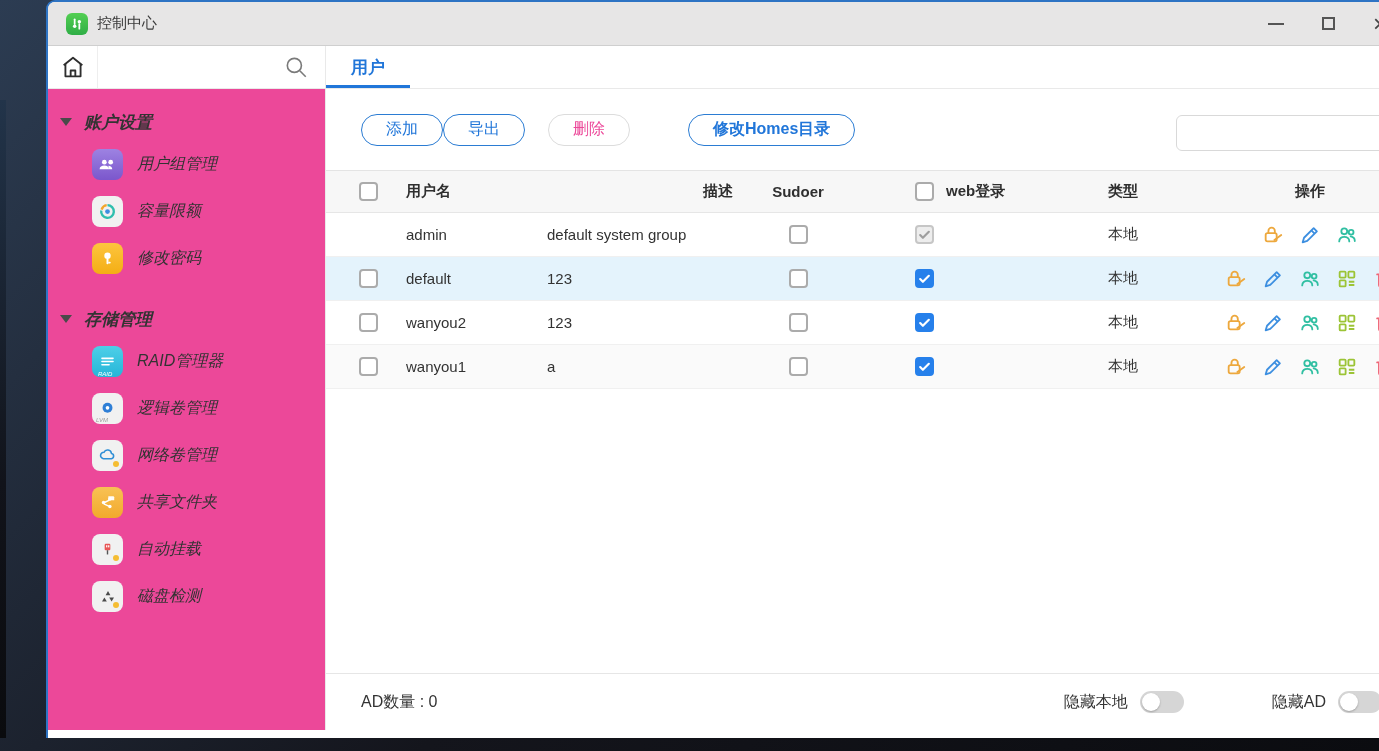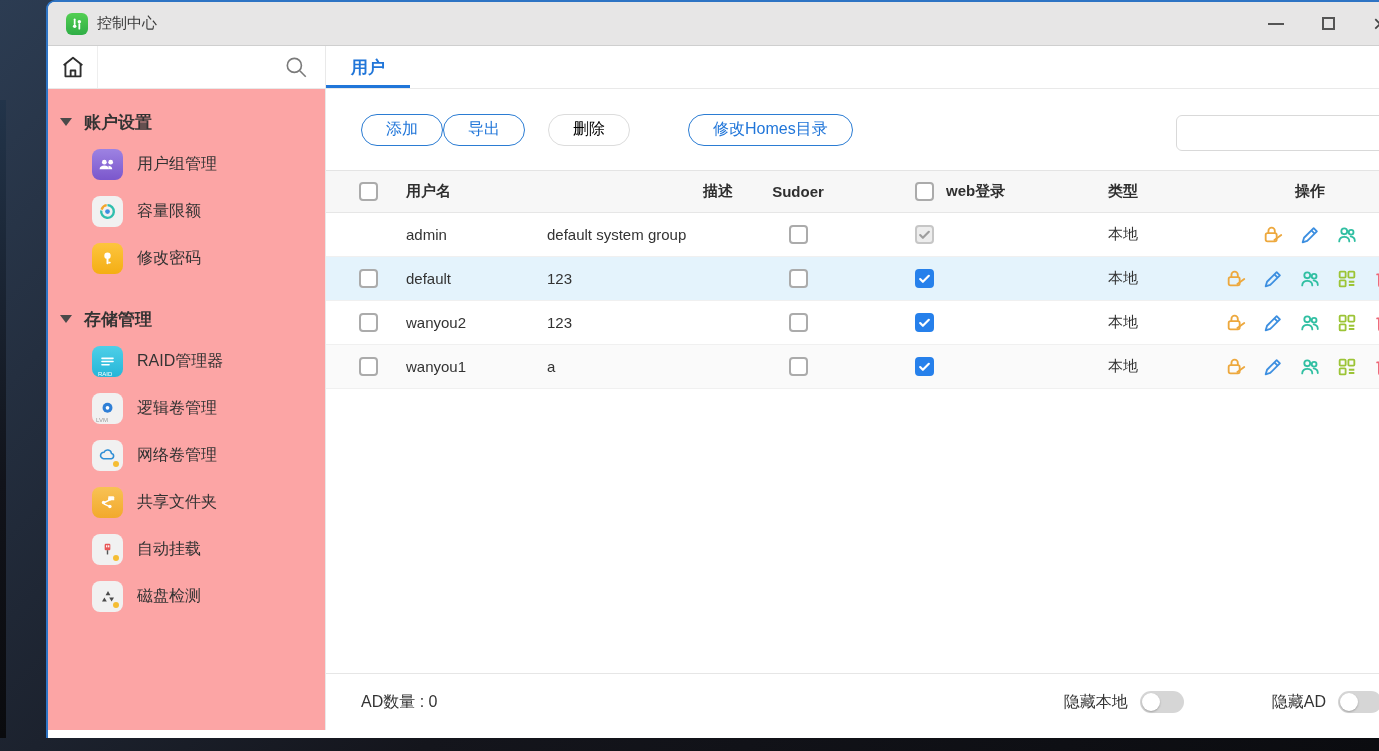--- a/index.html
+++ b/index.html
@@ -40,21 +40,21 @@
   .sidebar-search { flex:1; height:100%; display:flex; align-items:center;
     justify-content:flex-end; padding-right:16px; }
   .tab-strip { flex:1; display:flex; align-items:stretch; position:relative; }
   .tab { position:relative; padding:0 20px; display:flex; align-items:center;
     font-size:17px; font-weight:bold; color:#2176d9; min-width:84px; justify-content:center; }
   .tab .tab-underline { position:absolute; left:0; bottom:0; height:3px; width:100%; background:#2176d9; }
 
   
   .body-row { display:flex; height:641px; }
   .sidebar { width:278px; flex:0 0 auto; border-right:1px solid #e9e9e9;
-    padding-top:14px; background:#fca5a5; }
+    padding-top:14px; background:#ec4899;font-style:italic; }
   .side-section-header { display:flex; align-items:center; height:38px; padding-left:12px;
     font-size:17px; font-weight:bold; color:#333; }
   .tri { width:0; height:0; border-left:6px solid transparent; border-right:6px solid transparent;
     border-top:8px solid #4a4a4a; margin-right:12px; }
   .side-item { display:flex; align-items:center; height:47px; padding-left:44px; cursor:default; }
   .side-item.selected { background:#c2c2c2; }
   .side-icon { width:31px; height:31px; border-radius:8px; margin-right:14px; flex:0 0 auto;
     display:flex; align-items:center; justify-content:center; position:relative;
     font-size:15px; overflow:hidden; }
   .side-label { font-size:16px; color:#333; }
@@ -68,25 +68,25 @@
   .ic-sub { position:absolute; bottom:1px; left:4px; font-size:6px; color:#9a9a9a; letter-spacing:0; }
   .ic-dot { position:absolute; right:4px; bottom:4px; width:6px; height:6px; border-radius:50%; background:#f5bd33; }
 
   
   .main { flex:1; position:relative; display:flex; flex-direction:column; background:#fff; }
   .toolbar { height:81px; display:flex; align-items:center; padding-left:35px; position:relative; }
   .btn { height:32px; border:1px solid #2b7cd3; color:#2176d9; background:#fff;
     border-radius:16px; font-size:16px; padding:0 24px; display:inline-flex;
     align-items:center; justify-content:center; cursor:pointer;
     font-family:inherit; }
-  .btn.disabled { border-color:#dcdcdc; color:#000000; cursor:default; }
+  .btn.disabled { border-color:#dcdcdc; color:#ec4899; cursor:default; }
   .annotate-box { border:3px solid #dd1d1d; padding:6px 9px; margin:0 12px 0 20px;
     display:inline-flex; align-items:center; }
   .gap-c { margin-left:23px; }
-  .gap-d { margin-left:58px; }
+  .gap-d { margin-left:58px;font-weight:bold; }
   .toolbar-search { position:absolute; right:27px; top:26px; width:224px; height:36px;
     border:1px solid #d9d9d9; border-radius:6px; display:flex; align-items:center; background:#fff; }
   .toolbar-search input { flex:1; border:none; outline:none; height:100%; padding:0 8px 0 12px;
     font-size:15px; background:transparent; font-family:inherit; }
   .toolbar-search .mag { margin-right:10px; display:flex; }
 
   
   .thead { height:43px; background:#f7f7f7; border-top:1px solid #e4e4e4;
     border-bottom:1px solid #e6e6e6; display:flex; align-items:center;
     font-weight:bold; font-size:15px; color:#2f2f2f; }

